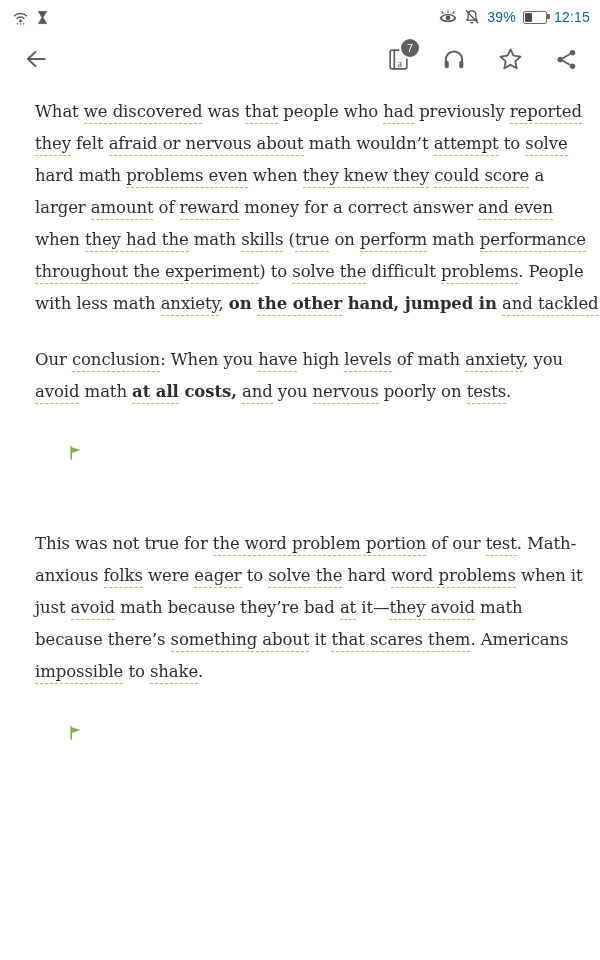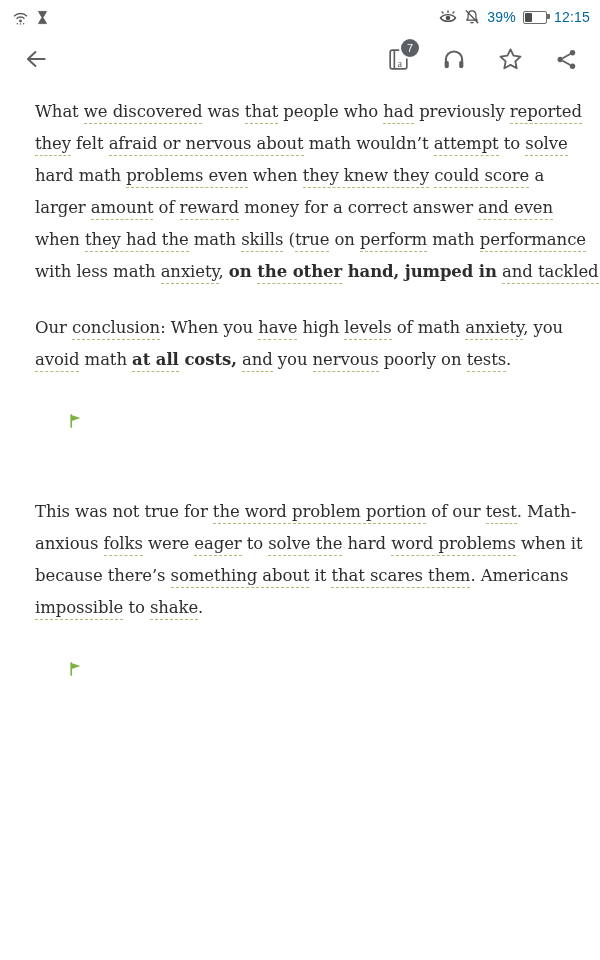--- a/index.html
+++ b/index.html
@@ -120,36 +120,38 @@
   </div>
 </div>
 
 <div class="content">
     <div class="para">
       <div class="line"><span>What </span><span class="u">we discovered</span><span> was </span><span class="u">that</span><span> people who </span><span class="u">had</span><span> previously </span><span class="u">reported</span></div>
       <div class="line"><span class="u">they</span><span> felt </span><span class="u">afraid or nervous about</span><span> math wouldn’t </span><span class="u">attempt</span><span> to </span><span class="u">solve</span></div>
       <div class="line"><span>hard math </span><span class="u">problems even</span><span> when </span><span class="u">they knew they</span><span> </span><span class="u">could score</span><span> a</span></div>
       <div class="line"><span>larger </span><span class="u">amount</span><span> of </span><span class="u">reward</span><span> money for a correct answer </span><span class="u">and even</span></div>
       <div class="line"><span>when </span><span class="u">they had the</span><span> math </span><span class="u">skills</span><span> (</span><span class="u">true</span><span> on </span><span class="u">perform</span><span> math </span><span class="u">performance</span></div>
+      <div class="line"><span class="u">throughout the experiment</span><span>) to </span><span class="u">solve the</span><span> difficult </span><span class="u">problems</span><span>. People</span></div>
       <div class="line"><span>with less math </span><span class="u">anxiety</span><span>, </span><span class="b">on </span><span class="b u">the other</span><span class="b"> hand, jumped in</span><span> </span><span class="u">and tackled</span></div>
     </div>
     <div class="para">
       <div class="line"><span>Our </span><span class="u">conclusion</span><span>: When you </span><span class="u">have</span><span> high </span><span class="u">levels</span><span> of math </span><span class="u">anxiety</span><span>, you</span></div>
       <div class="line"><span class="u">avoid</span><span> math </span><span class="b u">at all</span><span class="b"> costs,</span><span> </span><span class="u">and</span><span> you </span><span class="u">nervous</span><span> poorly on </span><span class="u">tests</span><span>. </span>
   <span class="flag">
     <svg width="15" height="16" viewBox="0 0 16 17" fill="none">
       <path d="M3.4 2 V15" stroke="#7cb342" stroke-width="1.7" stroke-linecap="round"></path>
       <path d="M3.4 2.2 L13.2 5.4 L3.4 8.8 Z" fill="#7cb342"></path>
     </svg>
   </span>
 </div>
     </div>
     <div class="para">
       <div class="line"><span>This was not true for </span><span class="u">the word problem portion</span><span> of our </span><span class="u">test</span><span>. Math-</span></div>
       <div class="line"><span>anxious </span><span class="u">folks</span><span> were </span><span class="u">eager</span><span> to </span><span class="u">solve the</span><span> hard </span><span class="u">word problems</span><span> when it</span></div>
+      <div class="line"><span>just </span><span class="u">avoid</span><span> math because they’re bad </span><span class="u">at</span><span> it—</span><span class="u">they avoid</span><span> math</span></div>
       <div class="line"><span>because there’s </span><span class="u">something about</span><span> it </span><span class="u">that scares them</span><span>. Americans</span></div>
       <div class="line"><span class="u">impossible</span><span> to </span><span class="u">shake</span><span>. </span>
   <span class="flag">
     <svg width="15" height="16" viewBox="0 0 16 17" fill="none">
       <path d="M3.4 2 V15" stroke="#7cb342" stroke-width="1.7" stroke-linecap="round"></path>
       <path d="M3.4 2.2 L13.2 5.4 L3.4 8.8 Z" fill="#7cb342"></path>
     </svg>
   </span>
 </div>
     </div>

